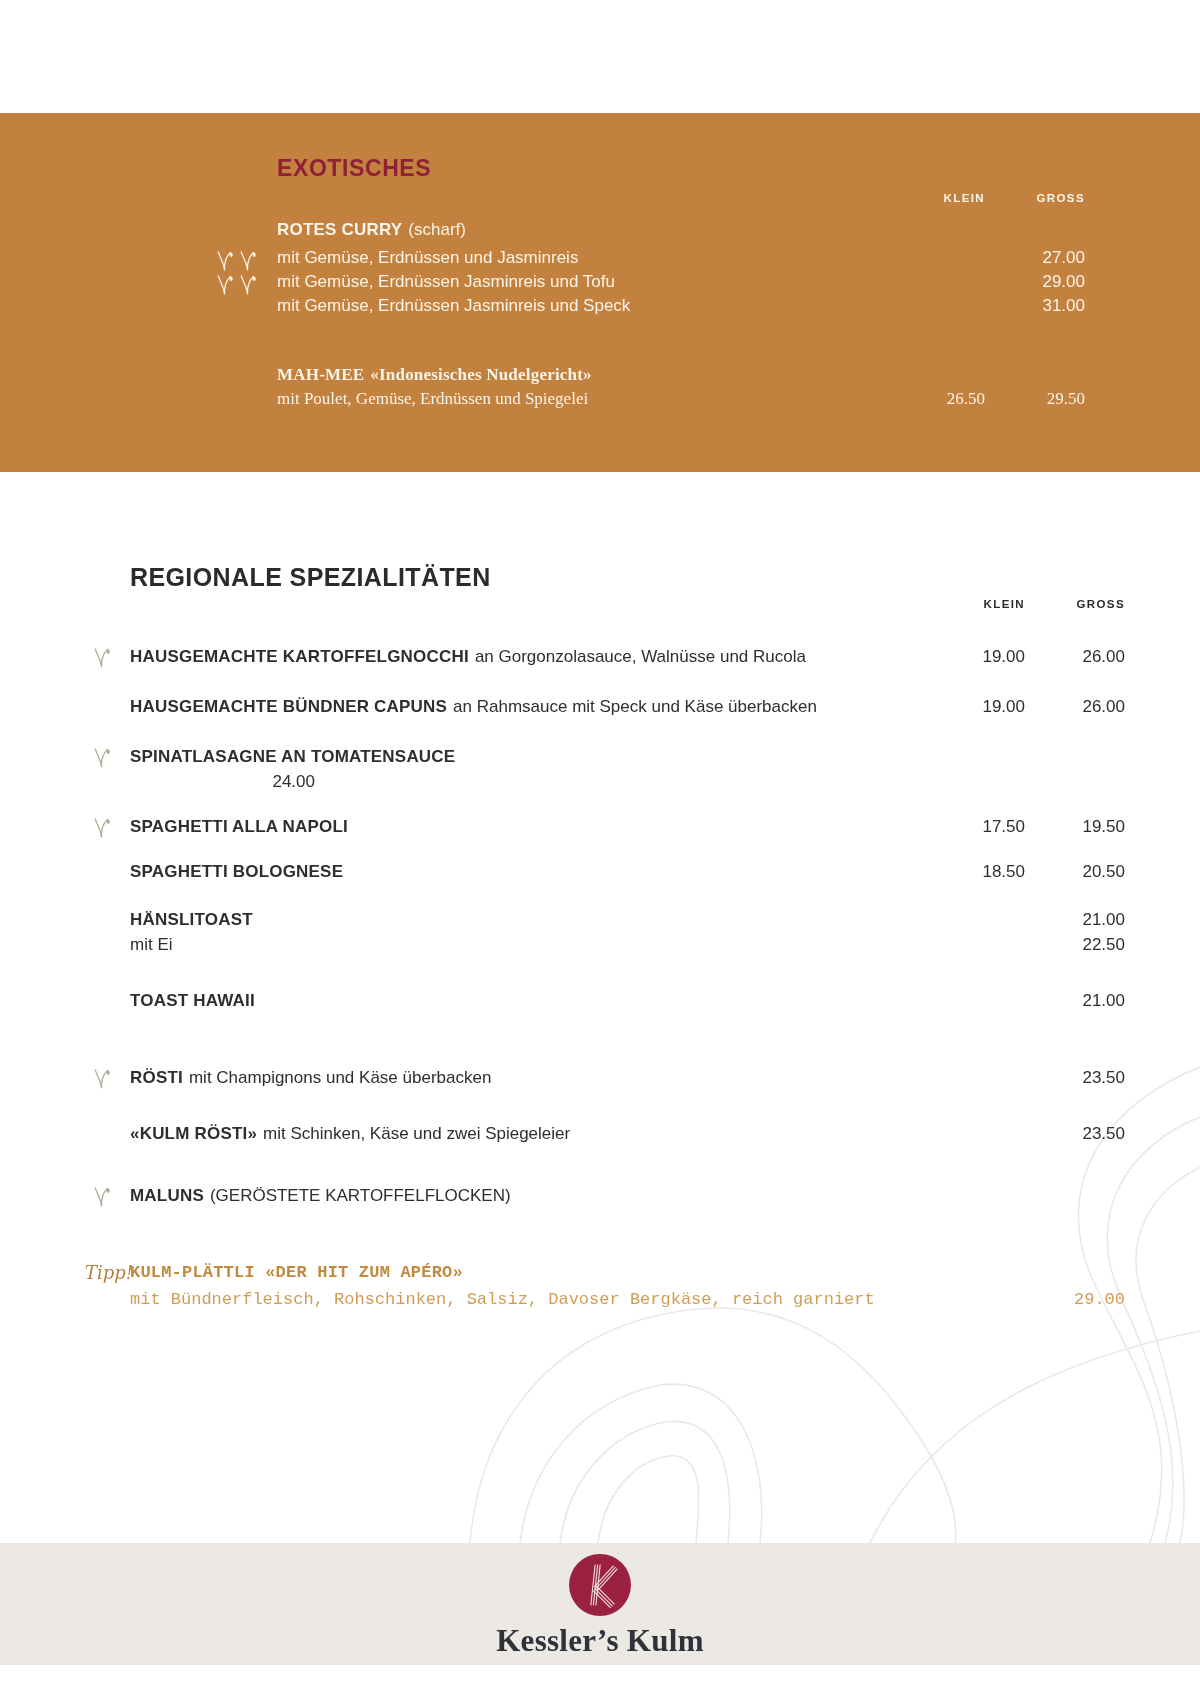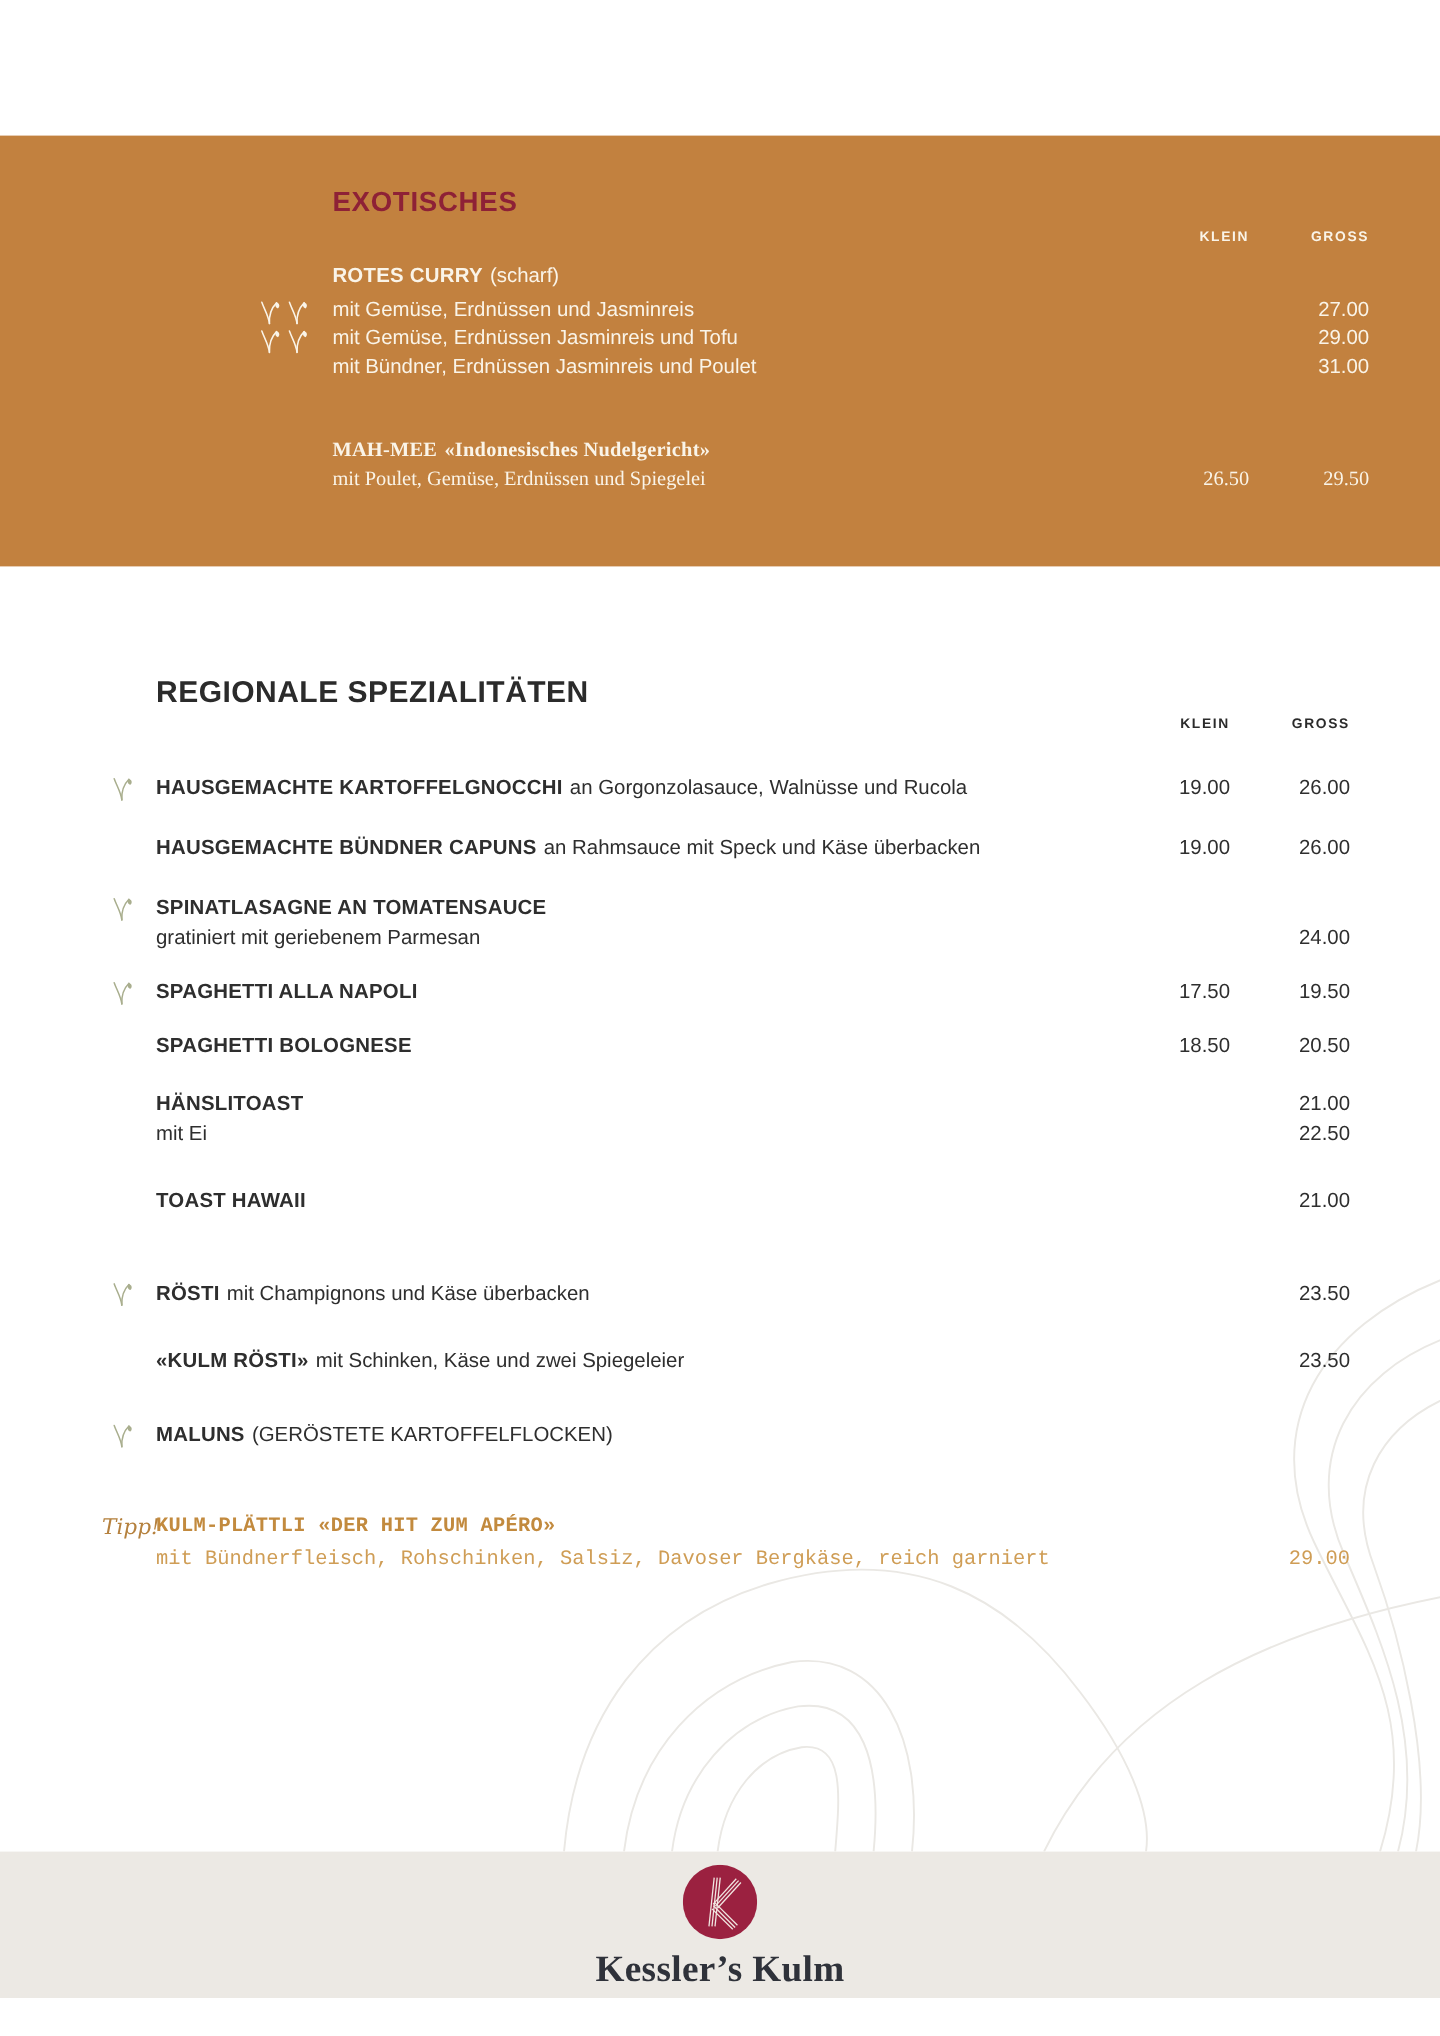--- a/index.html
+++ b/index.html
@@ -6,21 +6,21 @@
   .page{
     position:relative;width:1200px;height:1697px;margin:0 auto;background:#fff;
     overflow:hidden;font-family:"Liberation Sans","DejaVu Sans",sans-serif;color:#2e2e2e;
   }
   
   .contours{position:absolute;left:0;top:1030px;width:1200px;height:513px;z-index:0;}
   .contours path{fill:none;stroke:#eae8e4;stroke-width:1.6;}
   
   .band{
     position:absolute;left:0;top:113px;width:100%;height:359px;background:#c2813f;
-    color:#faf4e8;z-index:1;box-sizing:border-box;padding:0 59px 0 277px;
+    color:#faf4e8;z-index:1;box-sizing:border-box;padding:0 115px 0 277px;
   }
   .band-title{
     margin:42px 0 0 0;font-size:23px;line-height:27px;font-weight:bold;
     letter-spacing:.6px;color:#8e2136;
   }
   .colhead{display:flex;margin-top:10px;font-size:11.5px;line-height:13px;
     font-weight:bold;letter-spacing:1.4px;justify-content:flex-end;}
   .colhead .sp{flex:1;}
   .colhead .ck{width:85px;text-align:right;}
   .colhead .cg{width:100px;text-align:right;}
@@ -136,21 +136,21 @@
               <path d="M3.5 3 C6 10 9.5 15 10.5 22.5"></path>
               <path d="M10.5 22.5 C10 14 13 7.5 17 3.5"></path>
               <path class="leaf" d="M16.5 3 C19.5 3.6 20.6 6.4 18.3 8.6 C15.8 8.2 15.4 5.3 16.5 3 Z"></path>
             </svg>
         </span>
         <span class="txt">mit Gemüse, Erdnüssen Jasminreis und Tofu</span>
         <span class="pk"></span>
         <span class="pg">29.00</span>
       </div>
       <div class="line">
-        <span class="txt">mit Bündner, Erdnüssen Jasminreis und Poulet</span>
+        <span class="txt">mit Gemüse, Erdnüssen Jasminreis und Speck</span>
         <span class="pk"></span>
         <span class="pg">31.00</span>
       </div>
     </div>
 
     <div class="mahmee">
       <div class="line">
         <span class="txt">
           <span class="b">MAH-MEE</span><span class="d b">«Indonesisches Nudelgericht»</span>
         </span>
@@ -206,21 +206,20 @@
                 <path d="M3.5 3 C6 10 9.5 15 10.5 22.5"></path>
                 <path d="M10.5 22.5 C10 14 13 7.5 17 3.5"></path>
                 <path class="leaf" d="M16.5 3 C19.5 3.6 20.6 6.4 18.3 8.6 C15.8 8.2 15.4 5.3 16.5 3 Z"></path>
               </svg>
             </span>
           <span class="txt"><span class="b">SPINATLASAGNE AN TOMATENSAUCE</span></span>
           <span class="pk"></span>
             <span class="pg"></span>
         </div>
         <div class="line subline">
-          <span class="txt">gratiniert mit geriebenem Parmesan</span>
           <span class="pk"></span>
           <span class="pg">24.00</span>
         </div>
       </div>
 
       <div class="row mb22">
         <div class="line">
           <span class="veg1">
               <svg class="sprout" viewBox="0 0 22 26">
                 <path d="M3.5 3 C6 10 9.5 15 10.5 22.5"></path>

